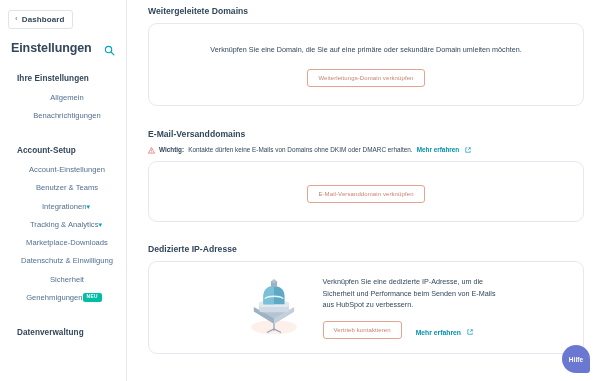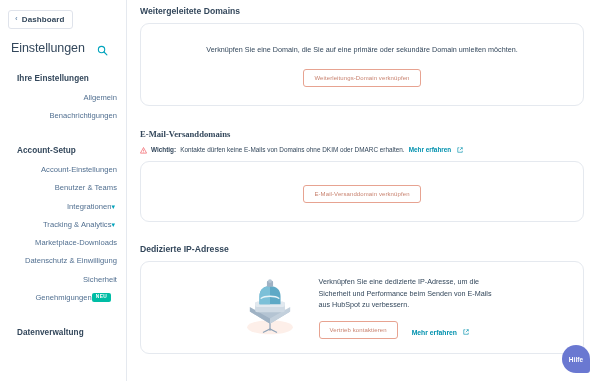--- a/index.html
+++ b/index.html
@@ -54,38 +54,38 @@
   }
   .settings-head {
     display: flex;
     align-items: center;
     justify-content: flex-start;
     gap: 12px;
     padding: 12px 10px 2px 11px;
   }
   .settings-title {
     font-size: 12.5px;
-    font-weight: normal;
+    font-weight: bold;
     color: #33475b;
     letter-spacing: -.1px;
   }
   .search-icon { width: 11px; height: 11px; display: block; cursor: pointer; }
   .nav { padding: 9px 0 0 6px; }
   .nav-group { margin-bottom: 2px; }
   .group-title {
     font-size: 8.2px;
     font-weight: bold;
     color: #33475b;
     padding: 8px 11px 6px 11px;
     letter-spacing: .05px;
   }
   .nav-item {
     display: flex;
     align-items: center;
-    justify-content: flex-end;
+    justify-content: center;
     padding: 4.2px 9px 4.2px 11px;
     font-size: 7.6px;
     color: #516f90;
     cursor: pointer;
     line-height: 1.3;
     white-space: nowrap;
   }
   .nav-item .lbl { letter-spacing: .02px; }
   .nav-item .chev-d {
     color: #00a4bd;
@@ -108,29 +108,29 @@
 
   
   .main {
     flex: 1 1 auto;
     height: 381px;
     background: #ffffff;
     padding: 6px 16px 0 7px;
     overflow: hidden;
     position: relative;
   }
-  .sec { margin-bottom: 0; }
+  .sec { margin-bottom: 0; margin-left: 8px; }
   .sec-title {
     font-size: 8.6px;
     font-weight: bold;
     color: #33475b;
     letter-spacing: .02px;
     padding: 0 0 7px 6px;
   }
-  .sec-title.t2 { padding-top: 23px; font-family: Liberation Serif, serif; }
+  .sec-title.t2 { padding-top: 23px; }
   .sec-title.t3 { padding-top: 22px; }
 
   .warn-row {
     display: flex;
     align-items: center;
     gap: 4px;
     padding: 0 0 7px 6px;
     font-size: 6.4px;
     color: #33475b;
     line-height: 1.2;

